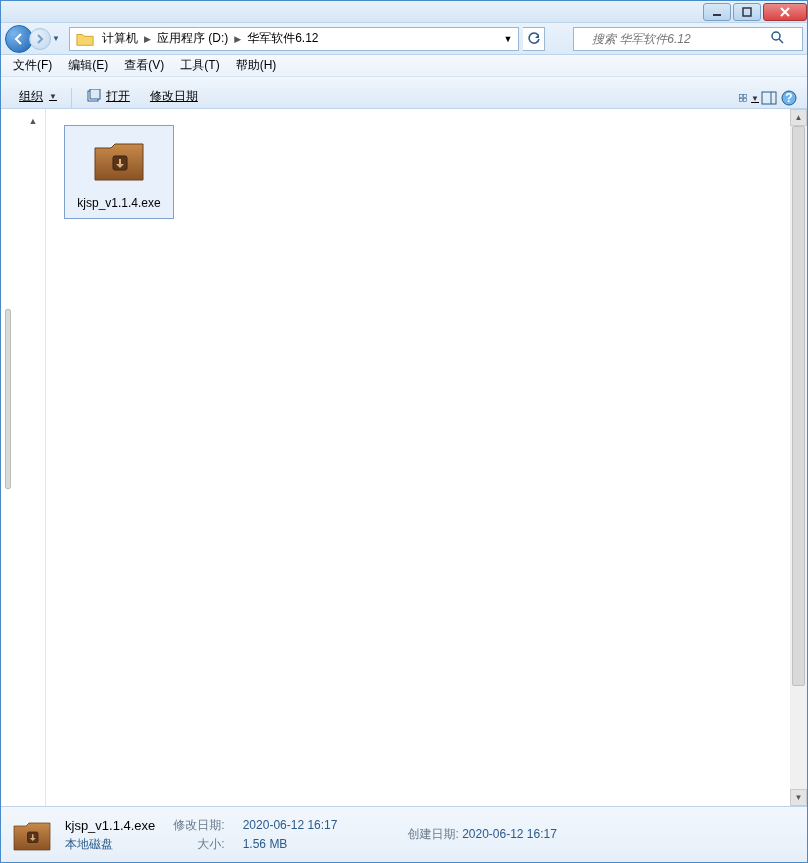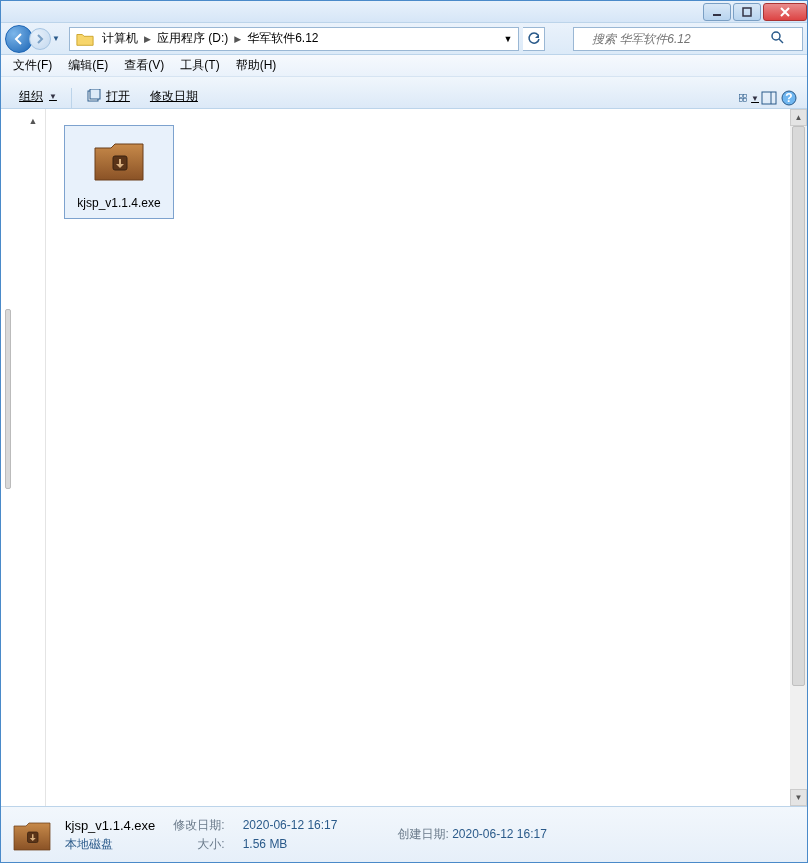--- a/index.html
+++ b/index.html
@@ -240,19 +240,19 @@
     <div class="details-text">
       <span class="dt-name">kjsp_v1.1.4.exe</span>
       <span class="dt-label">修改日期:</span>
       <span class="dt-val">2020-06-12 16:17</span>
       <span></span>
       <span class="dt-val">本地磁盘</span>
       <span class="dt-label">大小:</span>
       <span class="dt-val">1.56 MB</span>
       <span></span>
     </div>
-    <div style="margin-left:30px">
+    <div style="margin-left:40px">
       <span class="dt-label">创建日期:</span>
       <span class="dt-val">2020-06-12 16:17</span>
     </div>
   </div>
 
 </div>
 
 </body></html>

